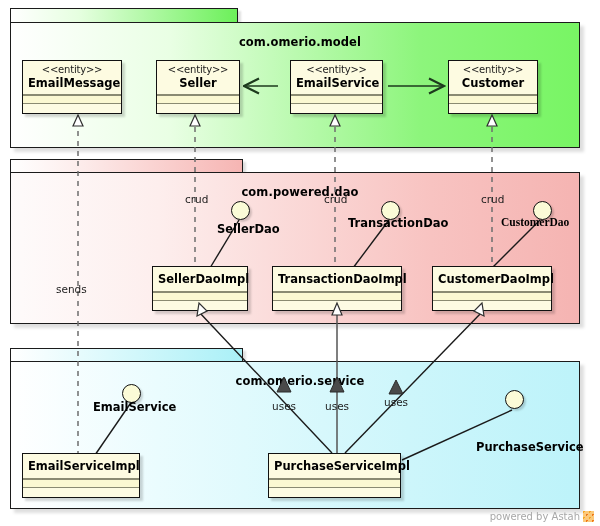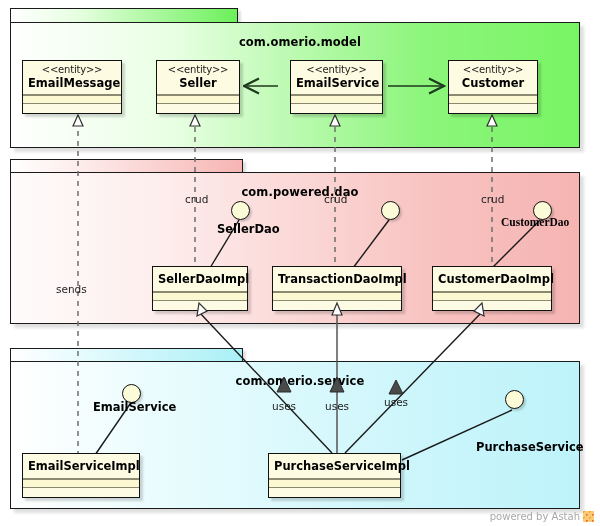--- a/index.html
+++ b/index.html
@@ -243,20 +243,21 @@
     <div class="cls-sep"></div>
     <div class="cls-comp"></div>
     <div class="cls-sep"></div>
     <div class="cls-comp lower"></div>
   </div>
 
   <div class="lolli" style="left:231px;top:201px;"></div>
   <div class="lolli-label" style="left:217px;top:222px;">SellerDao</div>
 
   <div class="lolli" style="left:381px;top:201px;"></div>
+  <div class="lolli-label" style="left:348px;top:216px;">TransactionDao</div>
 
   <div class="lolli" style="left:533px;top:201px;"></div>
   <div class="lolli-label" style="left:501px;top:216px;font-family:Liberation Serif, serif;">CustomerDao</div>
 
   <div class="cls" style="left:152px;top:266px;width:96px;">
     <div class="cls-head" style="padding-top:5px;padding-bottom:5px;">
       <span class="cname">SellerDaoImpl</span>
     </div>
     <div class="cls-sep"></div>
     <div class="cls-comp"></div>

